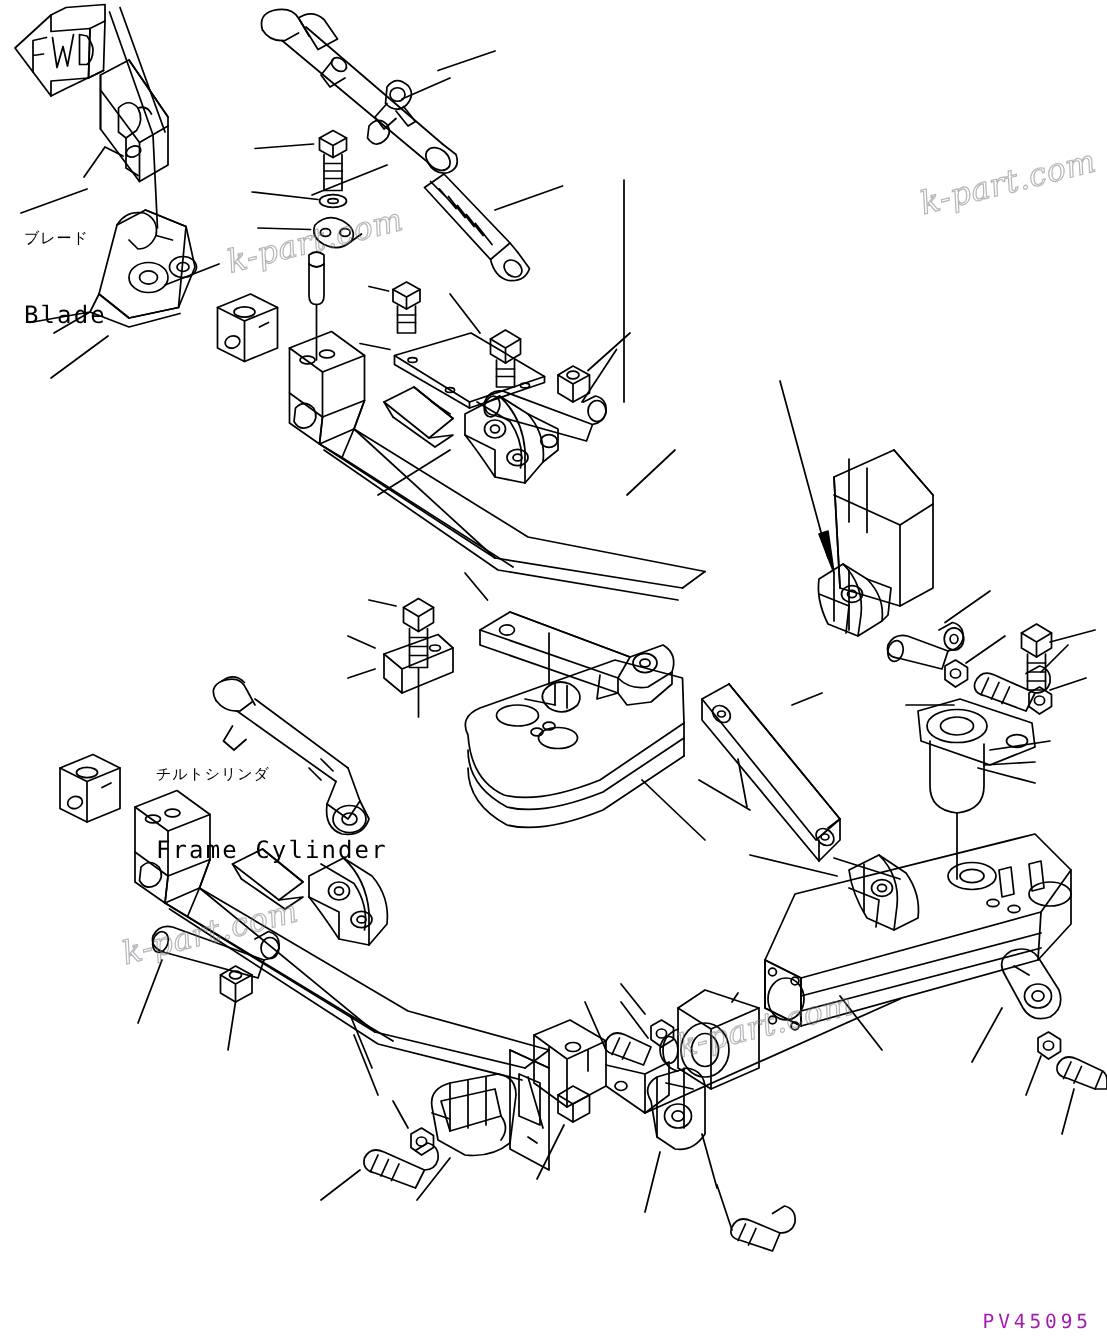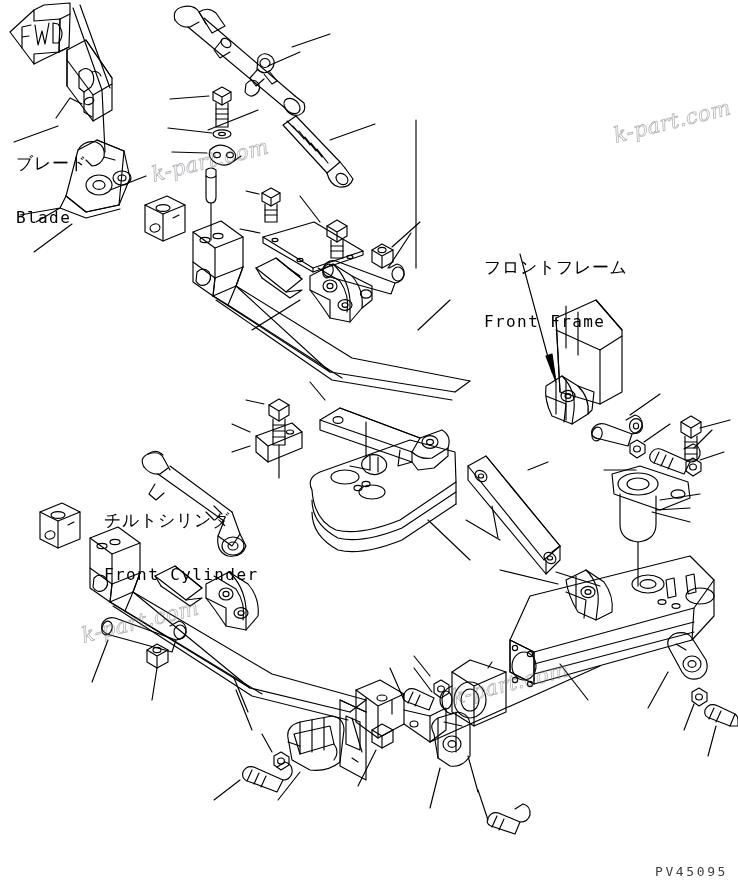--- a/index.html
+++ b/index.html
@@ -9,31 +9,31 @@
     width:738px;height:896px;position:relative;overflow:hidden;
   }
   #sheet{position:absolute;left:0;top:0;width:738px;height:896px;background:#ffffff;}
   #art{position:absolute;left:0;top:0;width:738px;height:896px;}
 
   .label{
     position:absolute;
     font-family:"DejaVu Sans Mono","Liberation Mono",monospace;
     color:#000;white-space:pre;line-height:1.12;
   }
-  .label .jp{font-size:17px;letter-spacing:0.6px;display:block;}
+  .label .jp{font-size:10px;letter-spacing:0.6px;display:block;}
   .label .en{font-size:16px;letter-spacing:1.4px;display:block;}
 
   #lbl-blade{left:16px;top:118px;}
   #lbl-frame{left:484px;top:222px;}
   #lbl-tilt{left:104px;top:475px;}
 
   #partno{
-    position:absolute;right:10px;bottom:17px;
+    position:absolute;right:10px;bottom:7px;
     font-family:"DejaVu Sans Mono","Liberation Mono",monospace;
-    font-size:13px;letter-spacing:2.6px;color:#404040;
+    font-size:13px;letter-spacing:2.6px;color:#a21caf;
   }
 
   .wm{
     position:absolute;
     font-family:"DejaVu Serif","Liberation Serif",serif;
     font-size:21px;font-style:italic;letter-spacing:0.5px;
     color:rgba(255,255,255,0);
     -webkit-text-stroke:0.8px rgba(120,120,130,0.55);
     text-shadow:0 0 0 rgba(0,0,0,0);
     transform:rotate(-14deg);transform-origin:left center;
@@ -599,28 +599,24 @@
       <path d="M528 470 L548 462"></path>
 
     </g>
   </svg>
 
   <div class="label" id="lbl-blade">
     <span class="jp">ブレード</span>
     <span class="en">Blade</span>
   </div>
 
-  <div class="label" id="lbl-frame">
-    <span class="jp">フロントフレーム</span>
-    <span class="en">Front Frame</span>
-  </div>
 
   <div class="label" id="lbl-tilt">
     <span class="jp">チルトシリンダ</span>
-    <span class="en">Front Cylinder</span>
+    <span class="en">Frame Cylinder</span>
   </div>
 
   <div class="wm" id="wm1">k-part.com</div>
   <div class="wm" id="wm2">k-part.com</div>
   <div class="wm" id="wm3">k-part.com</div>
   <div class="wm" id="wm4">k-part.com</div>
 
   <div id="partno">PV45095</div>
 
 </div>

